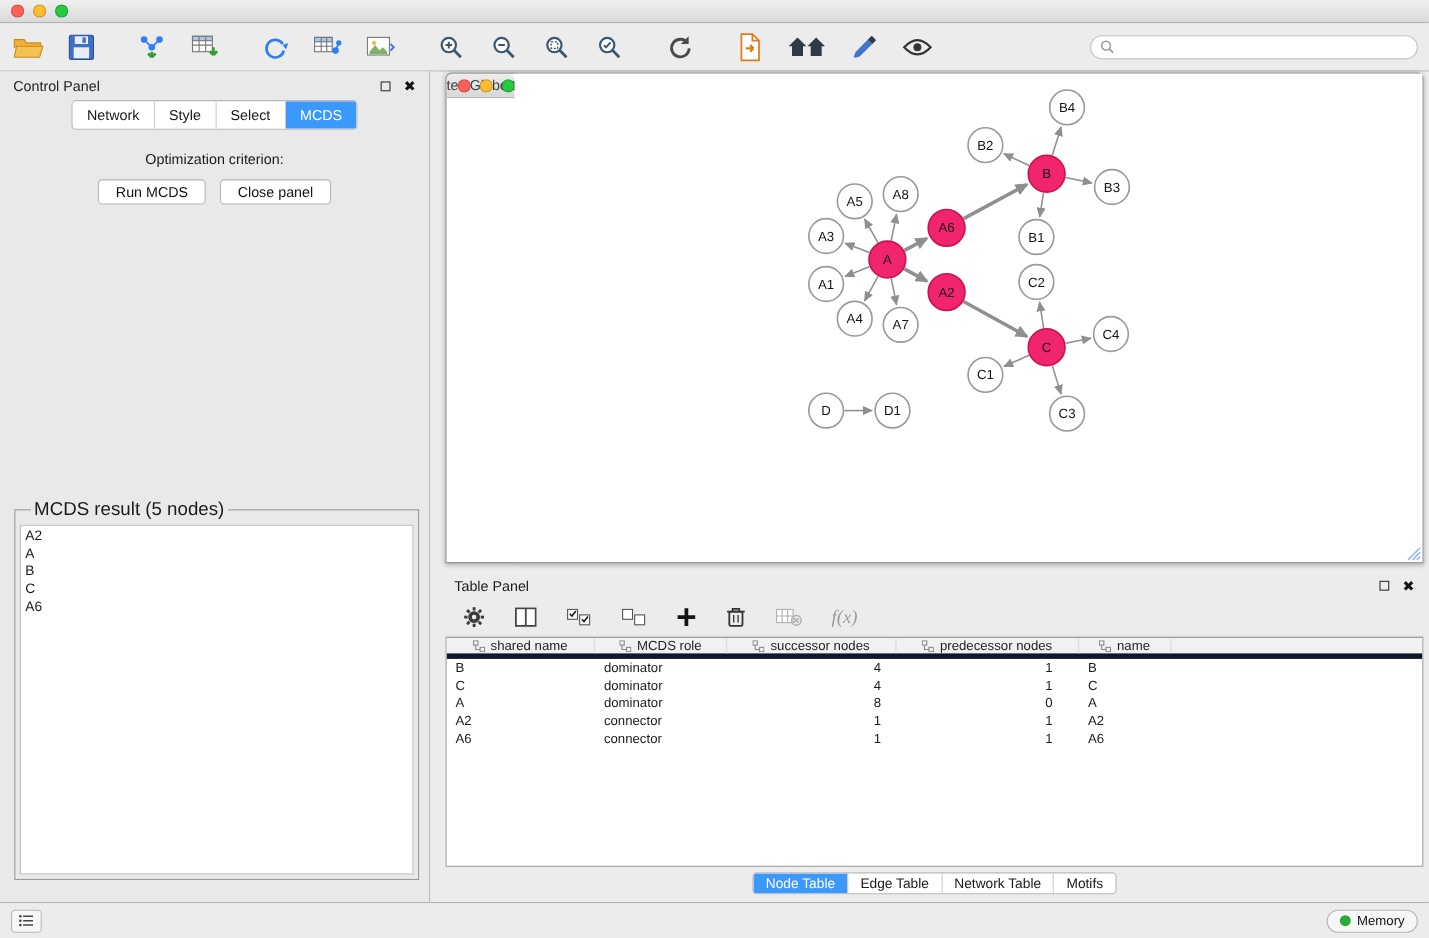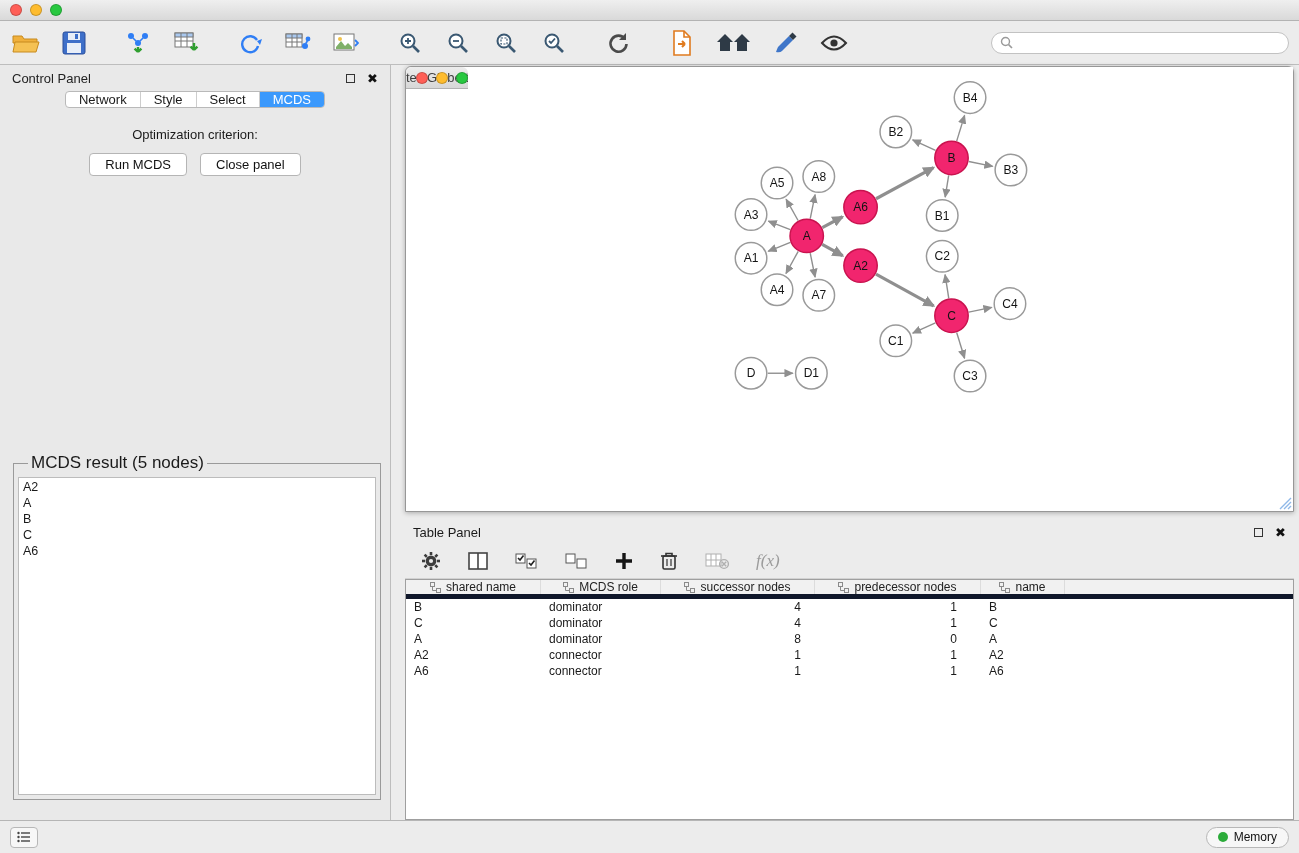--- a/index.html
+++ b/index.html
@@ -31,21 +31,21 @@
   .right-col { flex:1; display:flex; flex-direction:column; padding:1px 5px 0 14px; min-width:0; }
 
   
   .cp-header { height:26px; display:flex; align-items:center; padding:0 12px; font-size:13px; color:#222; }
   .win-btns { margin-left:auto; display:flex; align-items:center; gap:12px; }
   .win-box { width:9px; height:9px; border:1.5px solid #333; display:inline-block; }
   .win-x { font-size:13px; font-weight:bold; color:#111; line-height:1; }
 
   .segbar-wrap { display:flex; justify-content:center; }
   .segbar { display:flex; background:#fff; border:1px solid #b9b9b9; border-radius:4px; overflow:hidden; }
-  .seg { padding:0 13px; font-size:13px; border-right:1px solid #cdcdcd; white-space:nowrap; }
+  .seg { padding:5px 13px; font-size:13px; border-right:1px solid #cdcdcd; white-space:nowrap; }
   .seg:last-child { border-right:none; }
   .seg-active { background:var(--accent,#3b99fc); color:#fff; }
 
   .opt-label { text-align:center; font-size:13px; margin-top:19px; }
   .dropdown { margin:9px auto 0; width:312px; height:23px; background:#fff; border:1px solid #b2b2b2;
               border-radius:4px; display:flex; align-items:center; font-size:13px; padding-left:8px; position:relative; }
   .dd-stepper { position:absolute; right:0; top:0; bottom:0; width:20px;
                 background:linear-gradient(#6cb1fc,#2f7ef5); border-radius:0 3px 3px 0; color:#fff;
                 display:flex; flex-direction:column; align-items:center; justify-content:center;
                 font-size:6px; line-height:6px; }
@@ -562,20 +562,28 @@
             <div class="t-row">
               <div class="td">A6</div>
               <div class="td">connector</div>
               <div class="td num">1</div>
               <div class="td num">1</div>
               <div class="td">A6</div>
               <div class="td"></div>
             </div>
           </div>
       </div>
+      <div class="tp-tabs segbar-wrap">
+        <div class="segbar">
+            <div class="seg seg-active">Node Table</div>
+            <div class="seg">Edge Table</div>
+            <div class="seg">Network Table</div>
+            <div class="seg">Motifs</div>
+          </div>
+      </div>
     </div>
   </div>
 </div>
 
 <div class="statusbar">
   <div class="list-btn">
     <svg width="14" height="12" viewBox="0 0 14 12">
         <circle cx="1.5" cy="2" r="1.2" fill="#444"></circle>
         <circle cx="1.5" cy="6" r="1.2" fill="#444"></circle>
         <circle cx="1.5" cy="10" r="1.2" fill="#444"></circle>

